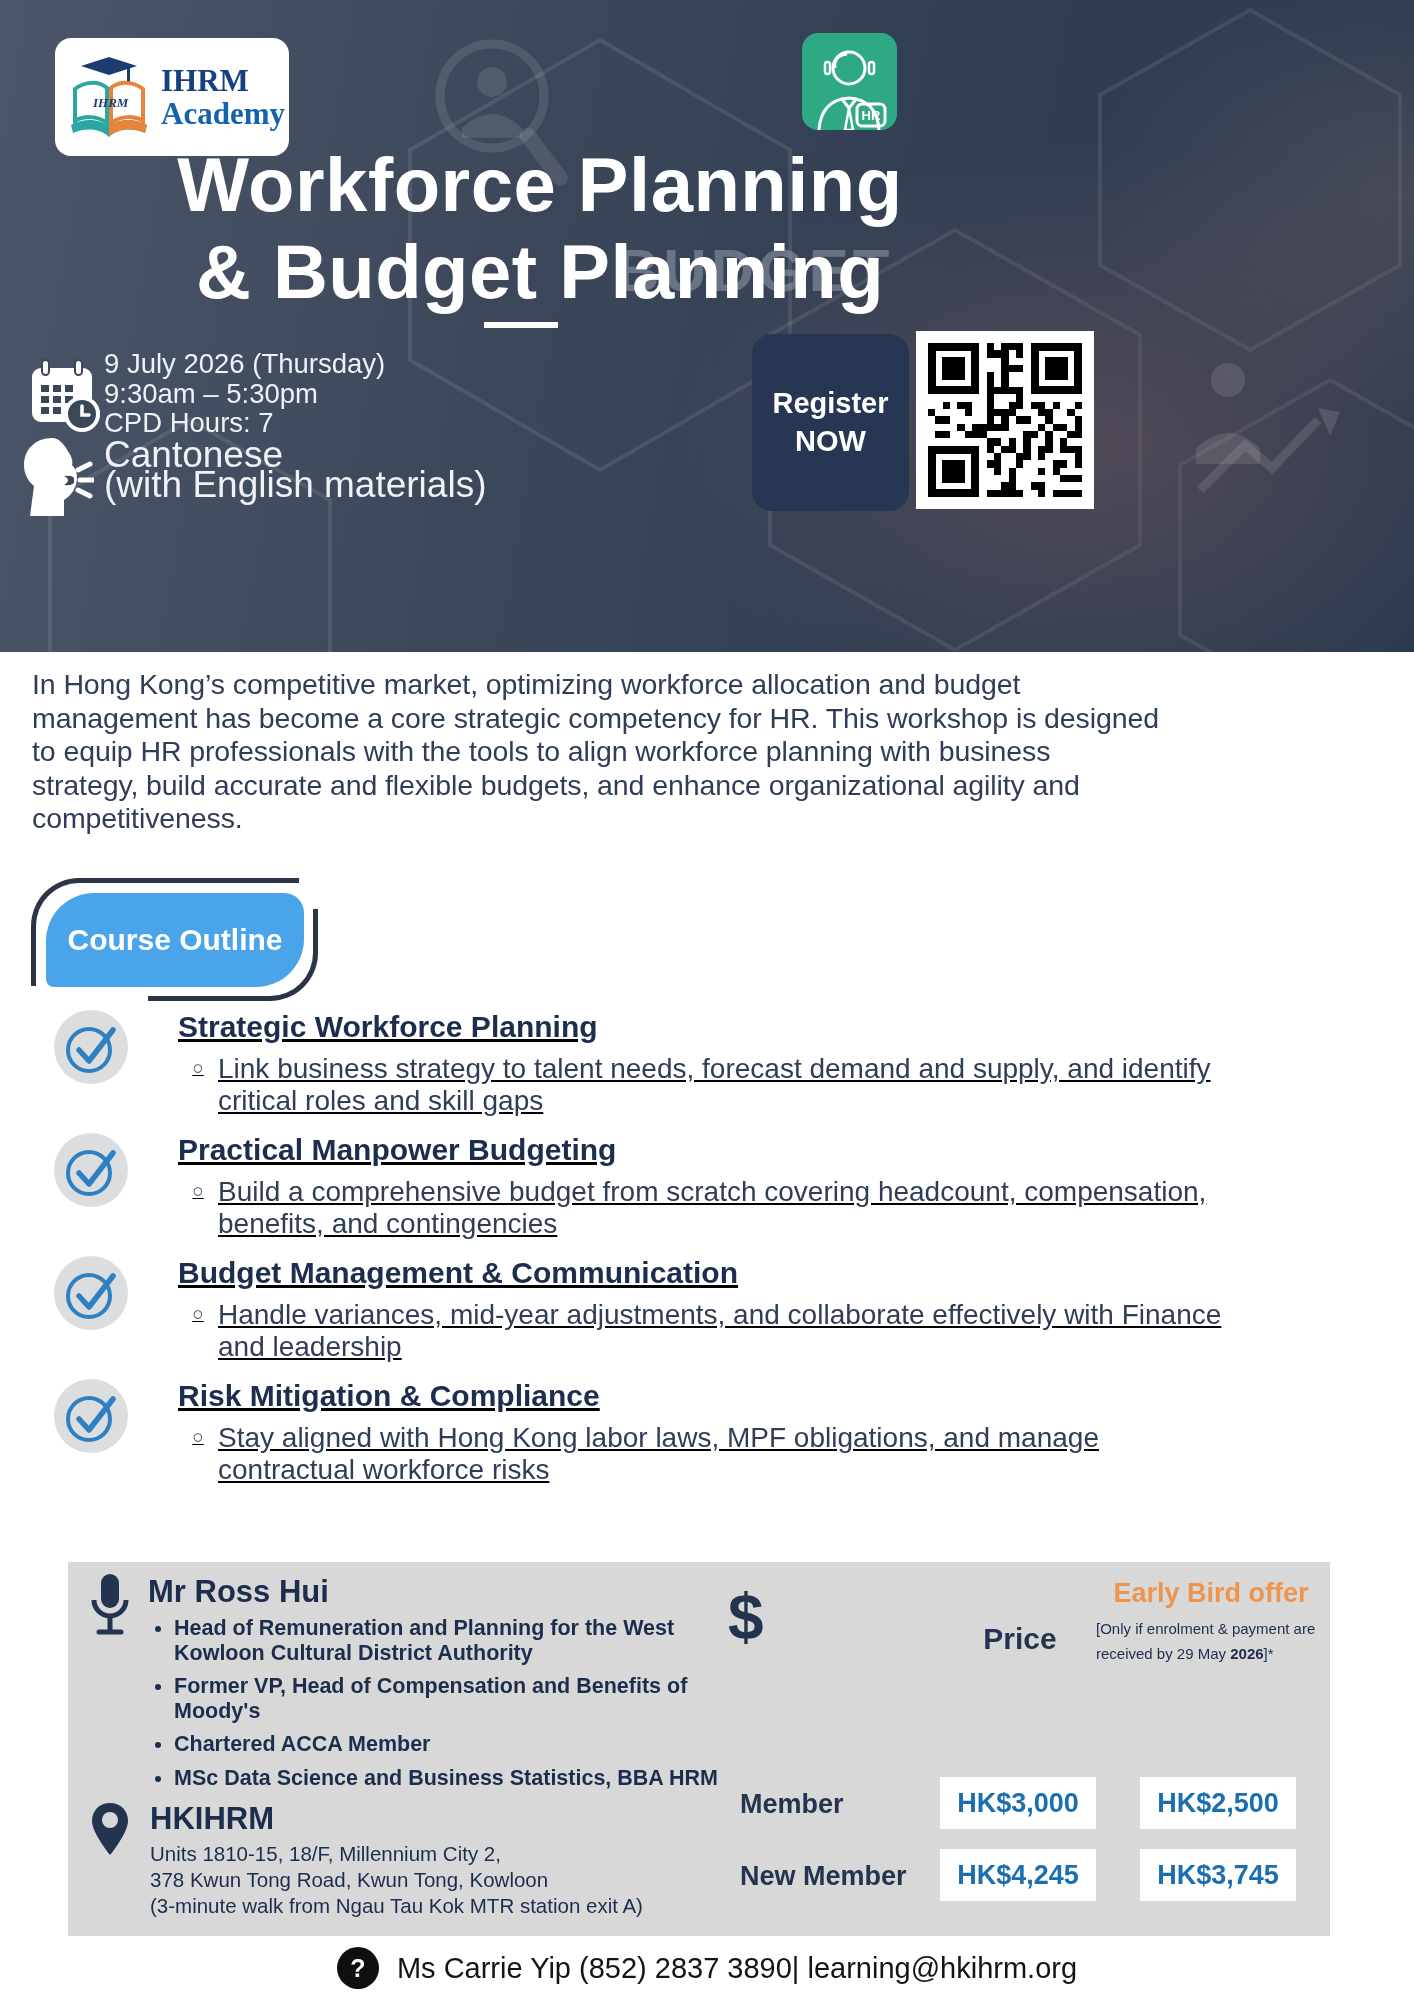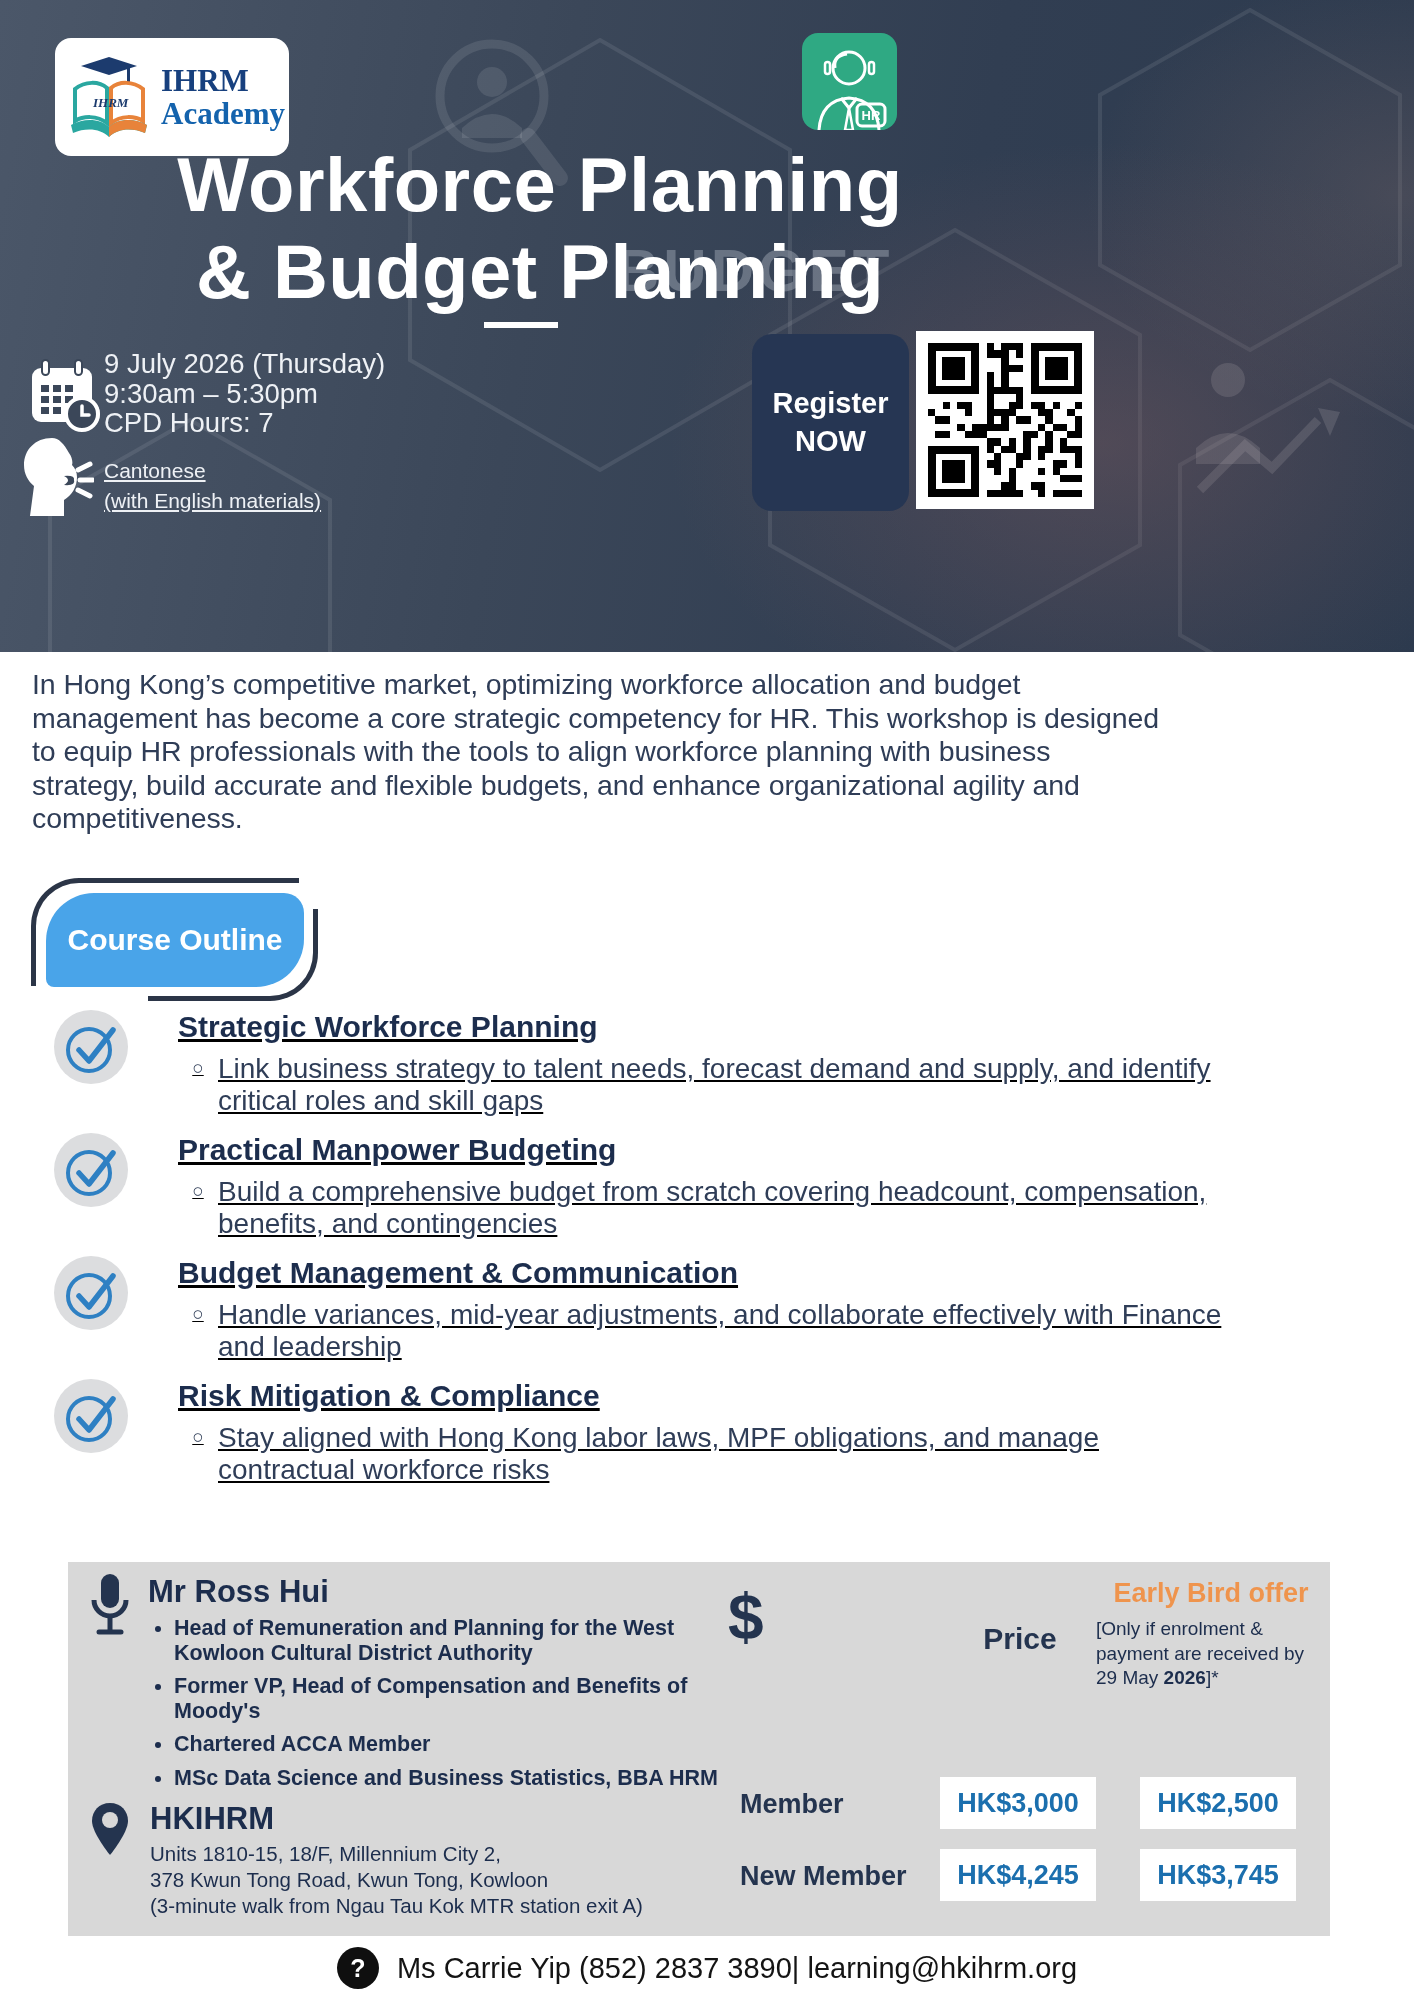--- a/index.html
+++ b/index.html
@@ -32,21 +32,21 @@
 
   .title{position:absolute;left:56px;top:142px;width:968px;text-align:center;color:#ffffff;
     font-size:76px;font-weight:800;line-height:1.14;letter-spacing:.5px;z-index:2;}
   .watermark{position:absolute;left:616px;top:236px;font-size:60px;font-weight:700;letter-spacing:4px;
     color:#aeb6c2;opacity:.42;z-index:1;}
   .title-underline{position:absolute;left:484px;top:322px;width:74px;height:6px;background:#fff;z-index:2;}
 
   .sched-icon{position:absolute;left:28px;top:358px;z-index:2;}
   .sched-text{position:absolute;left:104px;top:349px;color:#eef1f5;font-size:27.5px;line-height:29.5px;z-index:2;}
   .lang-icon{position:absolute;left:18px;top:436px;z-index:2;}
-  .lang-text{position:absolute;left:104px;top:456px;color:#eef1f5;font-size:21px;line-height:29.5px;z-index:2;text-decoration:underline;}
+  .lang-text{position:absolute;left:104px;top:440px;color:#eef1f5;font-size:37px;line-height:29.5px;z-index:2;}
 
   .register-btn{position:absolute;left:752px;top:334px;width:157px;height:177px;border-radius:20px;background:#263653;
     display:flex;align-items:center;justify-content:center;text-align:center;color:#fff;font-weight:700;
     font-size:29px;line-height:1.3;z-index:3;cursor:pointer;}
   .qr{position:absolute;left:916px;top:331px;width:178px;height:178px;background:#fff;z-index:3;}
   .qr-grid{position:absolute;inset:12px;display:grid;grid-template-rows:repeat(21,1fr);grid-template-columns:repeat(21,1fr);}
   .qr-grid i{background:#000;}
   .finder{position:absolute;width:51px;height:51px;border:8px solid #000;box-sizing:border-box;}
   .finder::after{content:"";position:absolute;inset:6px;background:#000;}
   .finder.tl{left:12px;top:12px;}
@@ -85,21 +85,21 @@
   .who ul{margin:0;padding-left:26px;width:560px;}
   .who li{font-size:21.5px;font-weight:700;color:#1c2d4d;line-height:24.5px;margin-bottom:9px;}
   .where{display:flex;gap:20px;margin-top:2px;}
   .where-name{font-size:31px;font-weight:700;color:#1c2d4d;margin:0 0 4px;}
   .addr{font-size:20.5px;color:#1c2d4d;line-height:26px;}
   .dollar{position:absolute;left:660px;top:18px;font-size:64px;font-weight:800;color:#24344f;}
   .price-header{position:absolute;left:862px;top:60px;width:180px;text-align:center;
     font-size:30px;font-weight:700;color:#24344f;}
   .early{position:absolute;left:1028px;top:16px;width:230px;}
   .early-title{font-size:27px;font-weight:700;color:#ef944d;text-align:center;}
-  .early-note{font-size:19px;line-height:24.5px;color:#1c2d4d;margin-top:8px;}
+  .early-note{font-size:15px;line-height:24.5px;color:#1c2d4d;margin-top:8px;}
   .early-note b{font-weight:700;}
   .row-label{position:absolute;font-size:27px;font-weight:700;color:#24344f;}
   .pbox{position:absolute;width:156px;height:52px;background:#fff;display:flex;align-items:center;justify-content:center;
     font-size:27px;font-weight:700;color:#1b6fae;}
   .rl1{left:672px;top:227px;text-align:center;} .rl2{left:672px;top:299px;}
   .pb1a{left:872px;top:215px;} .pb1b{left:1072px;top:215px;}
   .pb2a{left:872px;top:287px;} .pb2b{left:1072px;top:287px;}
 
   
   .footer{position:absolute;left:0;top:1936px;width:1414px;height:64px;background:#fff;

